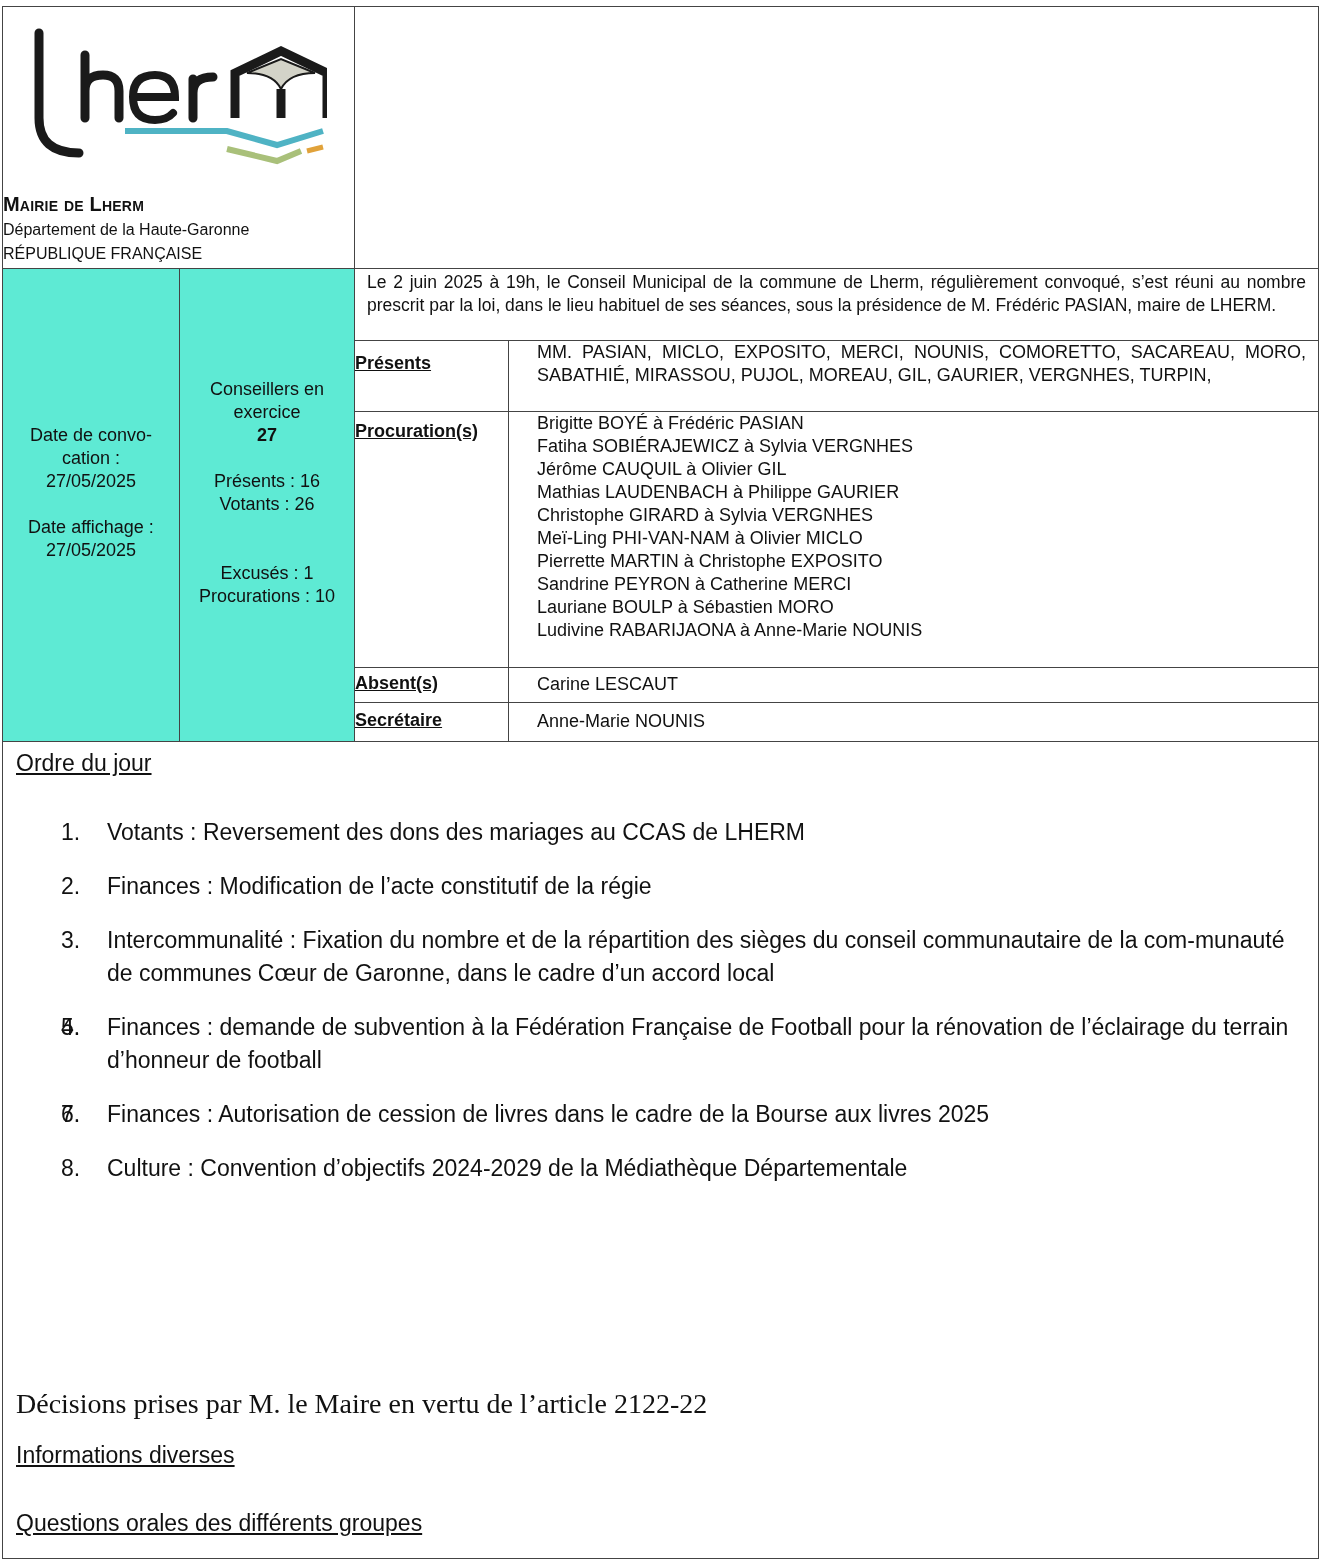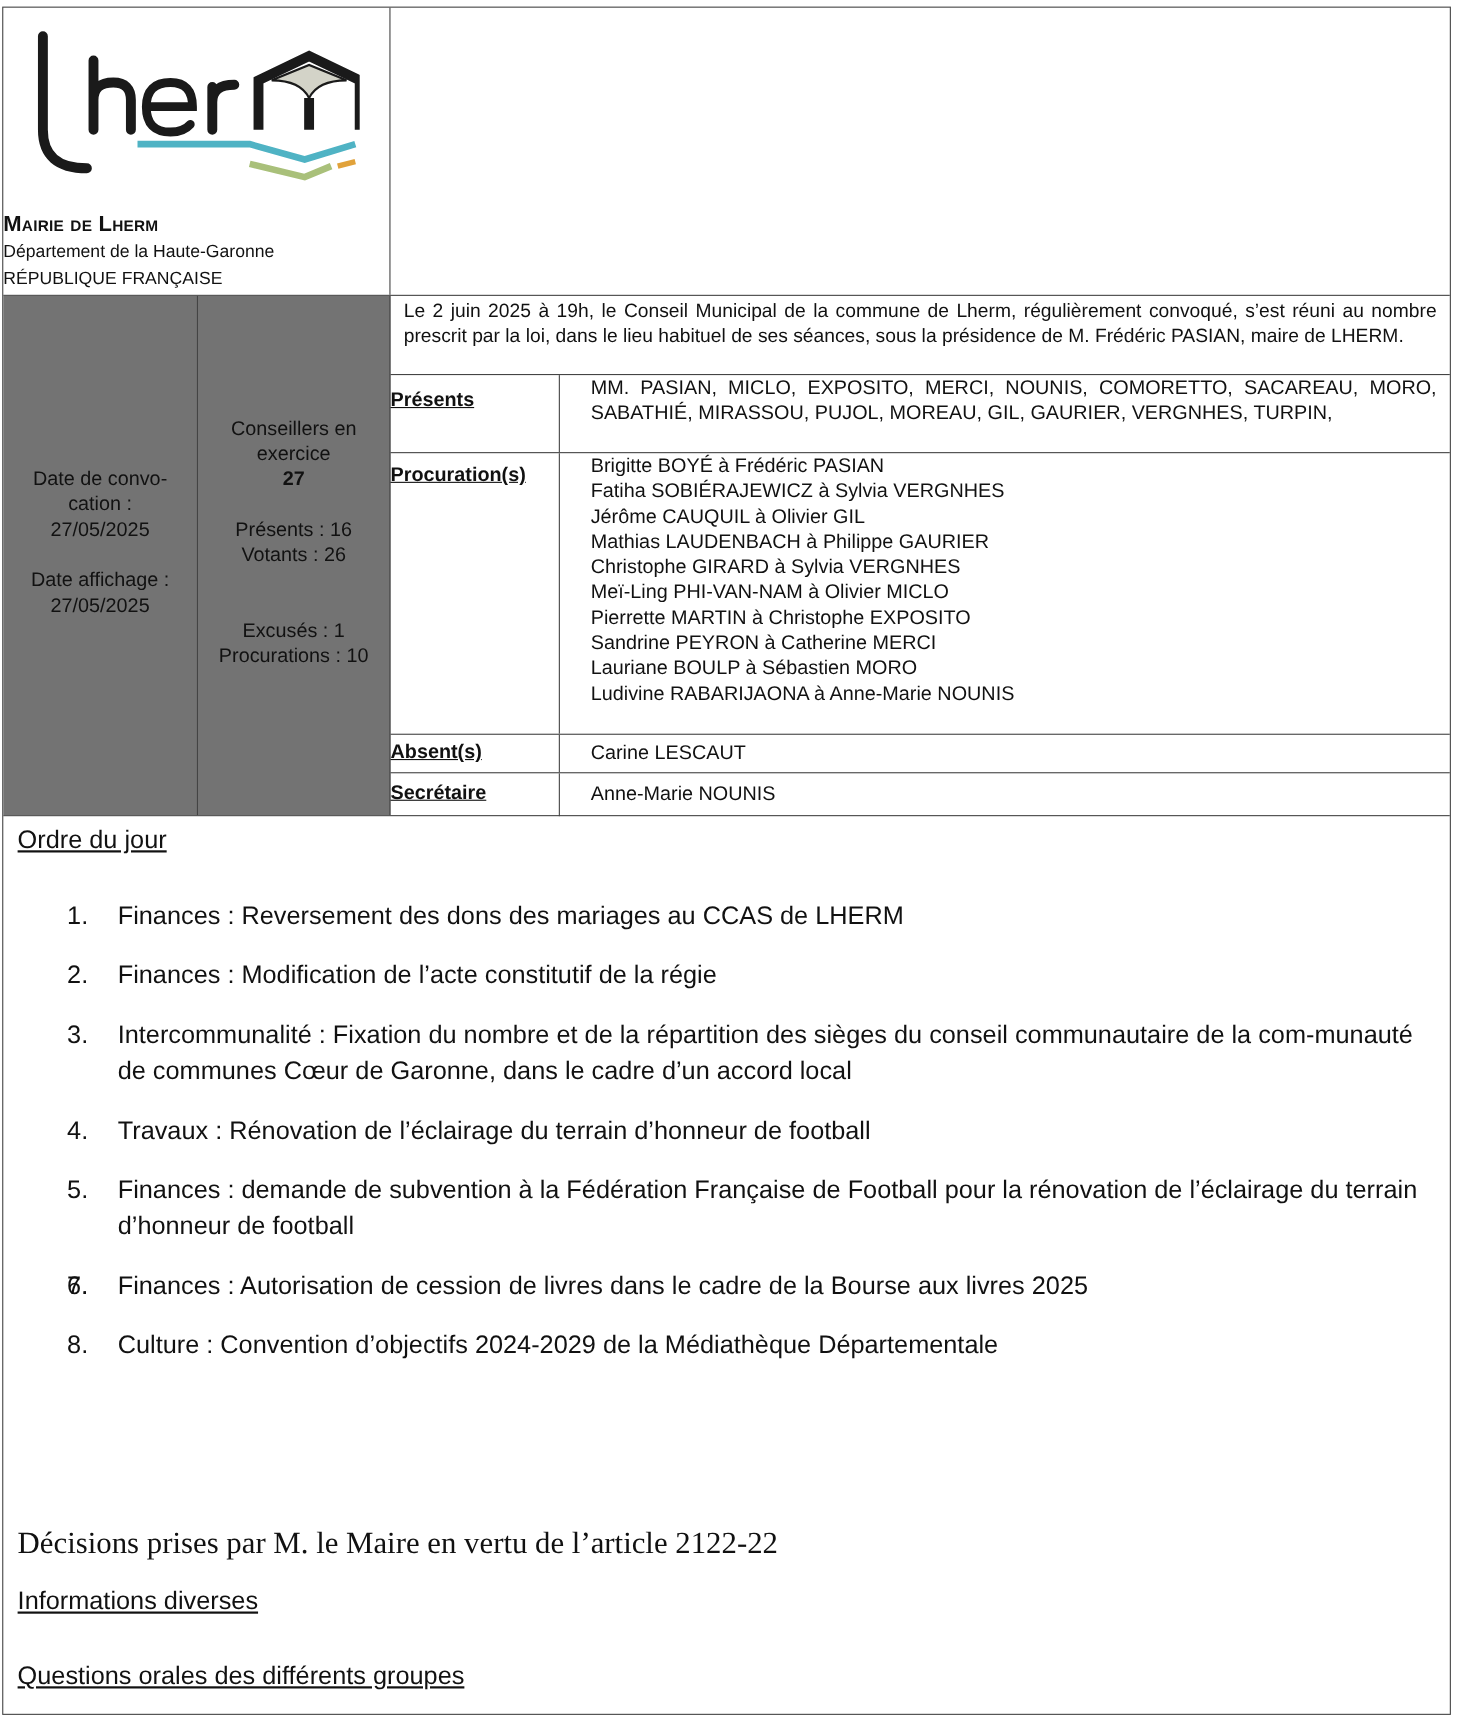--- a/index.html
+++ b/index.html
@@ -14,21 +14,21 @@
   .logo-svg { position: absolute; left: 24px; top: 16px; width: 300px; height: 150px; }
   .mairie { position: absolute; left: 0; width: 100%; top: 186px; font-family: "Liberation Sans", sans-serif; font-weight: bold; font-size: 20px; font-variant: small-caps; letter-spacing: 0.2px; }
   .dept { position: absolute; left: 0; width: 100%; top: 214px; font-family: "Liberation Sans", sans-serif; font-size: 16px; }
   .rep { position: absolute; left: 0; width: 100%; top: 238px; font-family: "Liberation Sans", sans-serif; font-size: 16px; }
   .title-cell { position: absolute; left: 352px; top: 0; right: 0; height: 100%; text-align: center; }
   .title-line { display: block; font-family: "Liberation Sans", sans-serif; font-weight: bold; font-size: 41px; line-height: 60px; letter-spacing: -0.5px; }
   .title-wrap { position: absolute; top: 24px; left: 0; right: 0; }
 
   
   .info { position: absolute; left: 0; top: 262px; width: 100%; height: 473px; border-bottom: 1.5px solid #444; box-sizing: border-box; font-family: "Liberation Sans", sans-serif; font-size: 18px; }
-  .gcell { position: absolute; top: 0; height: 100%; background: #737373; border-right: 1.5px solid #444; box-sizing: border-box; text-align: center; }
+  .gcell { position: absolute; top: 0; height: 100%; background: #5eead4; border-right: 1.5px solid #444; box-sizing: border-box; text-align: center; }
   .gc1 { left: 0; width: 177px; }
   .gc2 { left: 177px; width: 175px; }
   .gc-inner { position: absolute; left: 0; right: 0; line-height: 23px; }
   .intro { position: absolute; left: 352px; right: 0; top: 0; height: 72px; border-bottom: 1.5px solid #444; box-sizing: border-box; padding: 2px 12px 0 12px; line-height: 23px; text-align: justify; font-size: 17.5px; }
   .row { position: absolute; left: 352px; right: 0; border-bottom: 1.5px solid #444; box-sizing: border-box; }
   .row:last-child { border-bottom: none; }
   .row .lbl { position: absolute; left: 0; top: 0; width: 154px; height: 100%; border-right: 1.5px solid #444; box-sizing: border-box; padding-left: 0; font-weight: bold; text-decoration: underline; }
   .row .val { position: absolute; left: 170px; right: 0; top: 0; padding: 0 12px 0 12px; line-height: 23px; text-align: justify; }
   .row-present { top: 72px; height: 71px; }
   .row-present .lbl { padding-top: 12px; }
@@ -134,24 +134,24 @@
     </div>
     <div class="row row-sec">
       <div class="lbl">Secrétaire</div>
       <div class="val">Anne-Marie NOUNIS</div>
     </div>
   </div>
 
   <div class="agenda">
     <div class="odj">Ordre du jour</div>
     <div class="items">
-      <div class="item"><span class="num">1.</span><span>Finances : Reversement des dons des mariages au CCAS de LHERM</span></div>
+      <div class="item"><span class="num">1.</span><span>Votants : Reversement des dons des mariages au CCAS de LHERM</span></div>
       <div class="item"><span class="num">2.</span><span>Finances : Modification de l’acte constitutif de la régie</span></div>
       <div class="item"><span class="num">3.</span><span>Intercommunalité : Fixation du nombre et de la répartition des sièges du conseil communautaire de la com-munauté de communes Cœur de Garonne, dans le cadre d’un accord local</span></div>
-      <div class="item"><span class="num">4.</span><span>Travaux : Rénovation de l’éclairage du terrain d’honneur de football</span></div>
+      <div class="item"><span class="num">4.</span></div>
       <div class="item"><span class="num">5.</span><span>Finances : demande de subvention à la Fédération Française de Football pour la rénovation de l’éclairage du terrain d’honneur de football</span></div>
       <div class="item"><span class="num">6.</span></div>
       <div class="item"><span class="num">7.</span><span>Finances : Autorisation de cession de livres dans le cadre de la Bourse aux livres 2025</span></div>
       <div class="item"><span class="num">8.</span><span>Culture : Convention d’objectifs 2024-2029 de la Médiathèque Départementale</span></div>
     </div>
     <div class="decisions">Décisions prises par M. le Maire en vertu de l’article 2122-22</div>
     <div class="infos">Informations diverses</div>
     <div class="questions">Questions orales des différents groupes</div>
   </div>
 </div>

